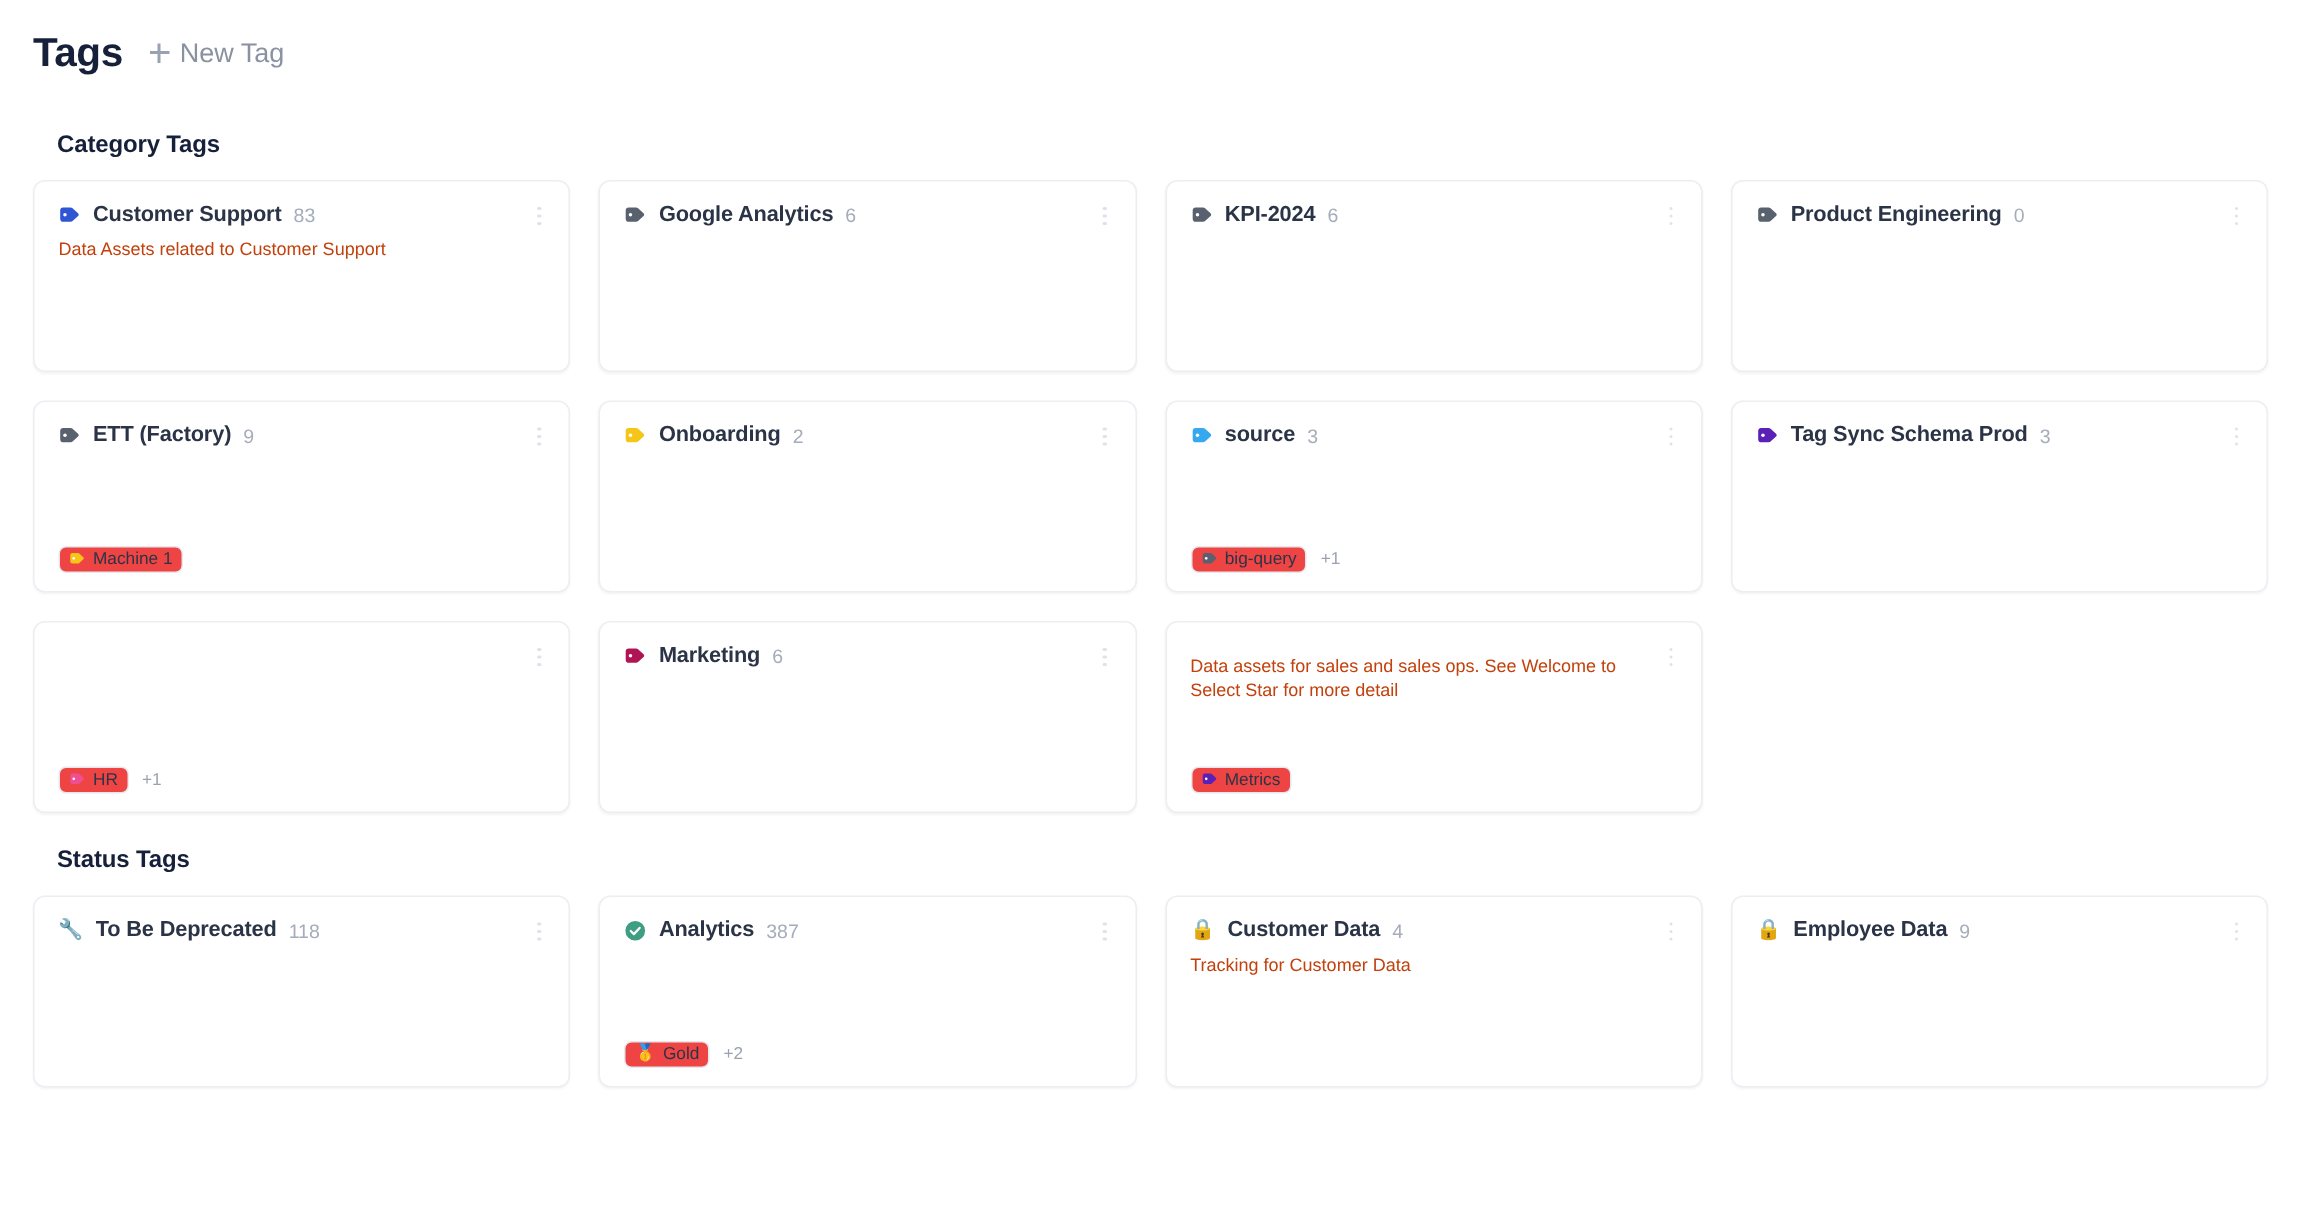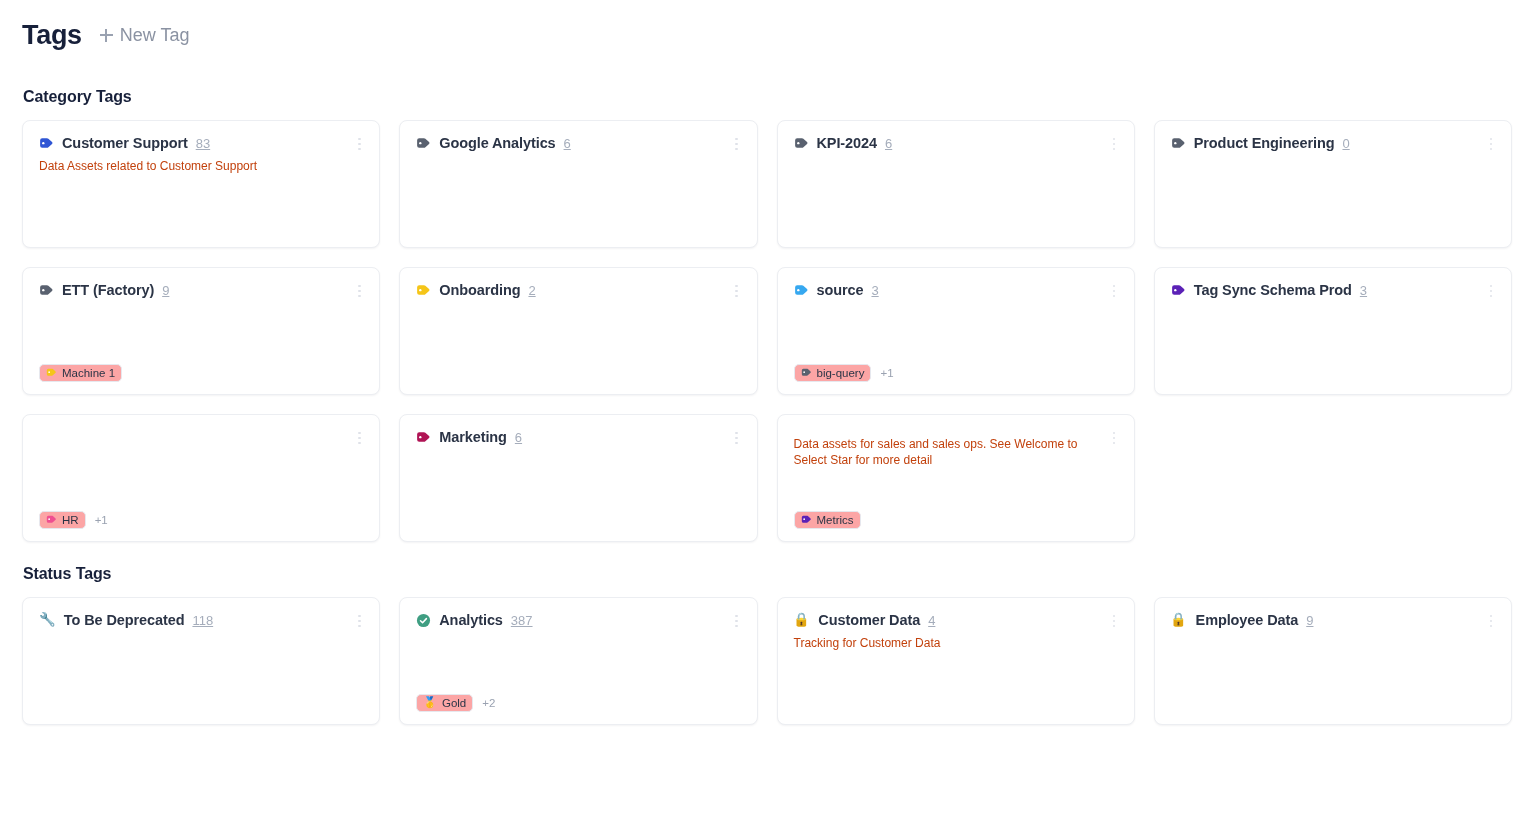--- a/index.html
+++ b/index.html
@@ -53,21 +53,21 @@
     font-size: 18px;
     color: #8a92a2;
     font-family: "Liberation Sans", sans-serif;
   }
 
   
   .section-title {
     font-size: 16px;
     font-weight: bold;
     color: #17203a;
-    margin: 36px 0 14px 1px;
+    margin: 36px 0 14px 16px;
     letter-spacing: -0.1px;
   }
   .section-title.status { margin-top: 23px; }
 
   .grid {
     display: grid;
     grid-template-columns: repeat(4, 1fr);
     gap: 19px;
   }
 
@@ -94,21 +94,20 @@
     font-size: 14.5px;
     font-weight: bold;
     color: #2b3446;
     letter-spacing: -0.1px;
     white-space: nowrap;
   }
   .card-count {
     font-size: 13px;
     color: #a5adbb;
     font-weight: normal;
-    text-decoration: underline;
   }
   .card-desc {
     margin-top: 7px;
     font-size: 12px;
     line-height: 1.35;
     color: #c2410c;
     max-width: 320px;
   }
   .card-spacer { flex: 1; }
   .card-foot {
@@ -116,21 +115,21 @@
     align-items: center;
     gap: 9px;
     min-height: 19px;
   }
   .chip {
     display: inline-flex;
     align-items: center;
     gap: 5px;
     border: 1px solid #e6e8ee;
     border-radius: 5px;
-    background: #fca5a5;
+    background: #ef4444;
     padding: 2px 6px;
     font-size: 11.5px;
     color: #2b3446;
     white-space: nowrap;
     cursor: pointer;
   }
   .chip-more {
     font-size: 11.5px;
     color: #9aa2b1;
   }

